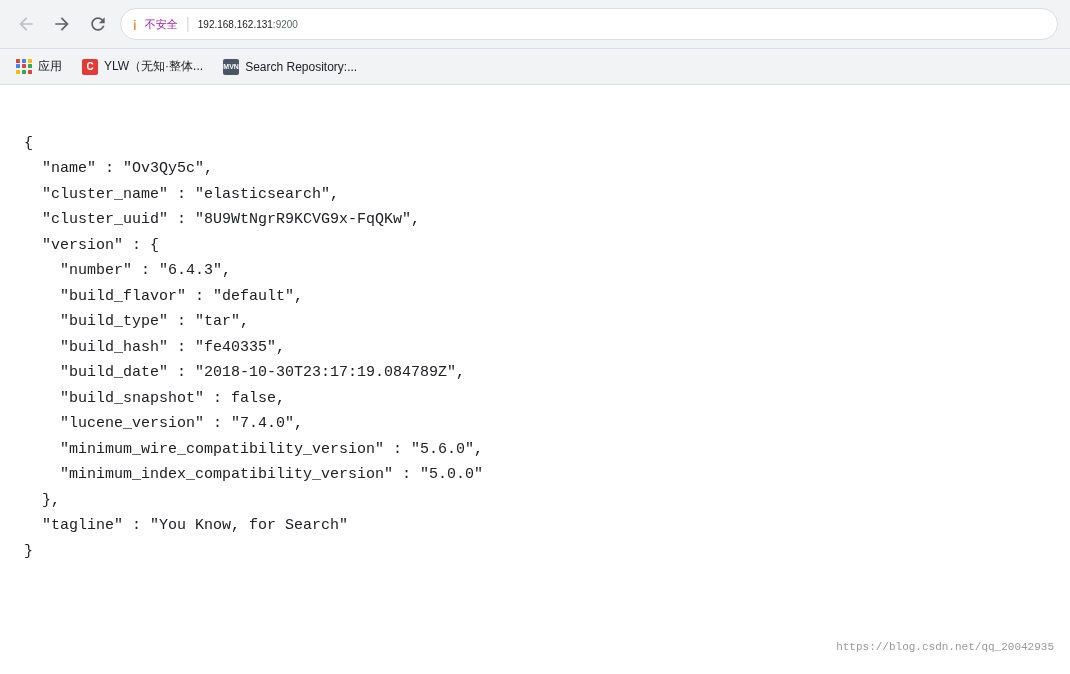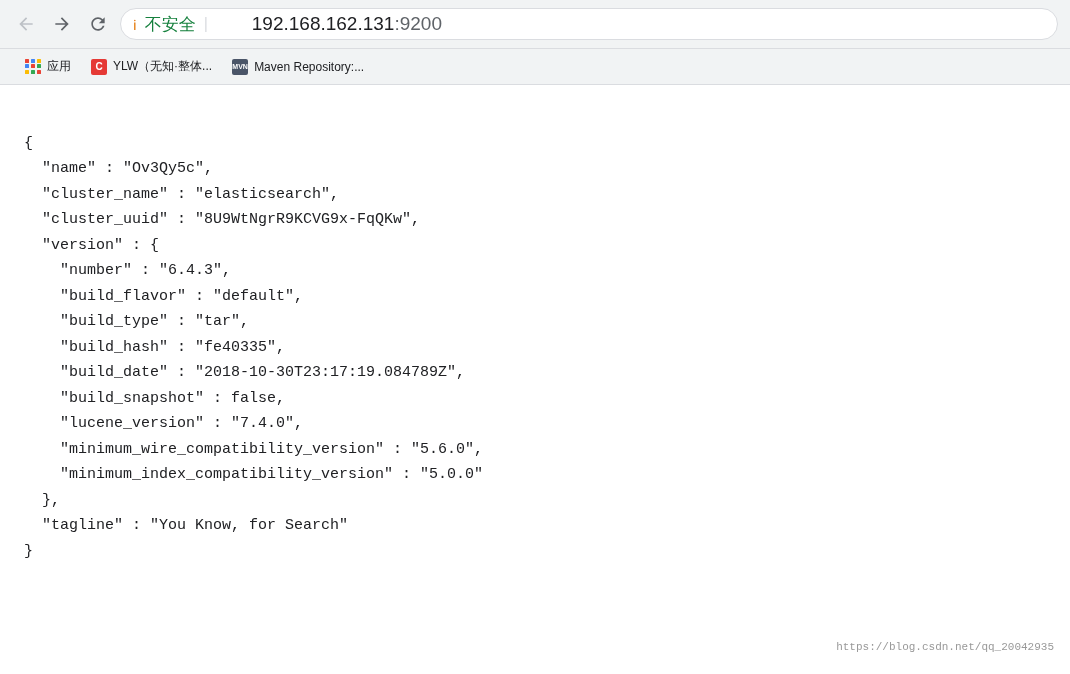--- a/index.html
+++ b/index.html
@@ -61,45 +61,44 @@
       font-size: 14px;
       color: #202124;
     }
 
     .security-icon {
       color: #e37400;
       font-size: 14px;
     }
 
     .security-text {
-      color: #15803d;
-      font-size: 17px;
+      color: #a21caf;
+      font-size: 11px;
     }
 
     .separator {
       color: #dadce0;
       font-size: 16px;
     }
 
     .url-text {
       color: #202124;
-      font-size: 19px;
-      margin-left: 36px;
+      font-size: 10px;
     }
 
     .url-port {
       color: #5f6368;
     }
 
     
     .bookmarks-bar {
       display: flex;
       align-items: center;
       height: 36px;
-      padding: 0 17px;
+      padding: 0 8px;
       border-top: 1px solid #dadce0;
       gap: 4px;
     }
 
     .bookmark-item {
       display: flex;
       align-items: center;
       gap: 6px;
       padding: 4px 8px;
       border-radius: 4px;
@@ -235,21 +234,21 @@
     </div>
 
     <div class="bookmark-item">
       <div class="ylw-icon">C</div>
       <span>YLW（无知·整体...</span>
     </div>
 
 
     <div class="bookmark-item">
       <div class="maven-icon">MVN</div>
-      <span>Maven Repository:...</span>
+      <span>Search Repository:...</span>
     </div>
   </div>
 </div>
 
 <div class="page-content">
   <div class="json-content">
 <span>{</span>
 <span>  "name" : "Ov3Qy5c",</span>
 <span>  "cluster_name" : "elasticsearch",</span>
 <span>  "cluster_uuid" : "8U9WtNgrR9KCVG9x-FqQKw",</span>

